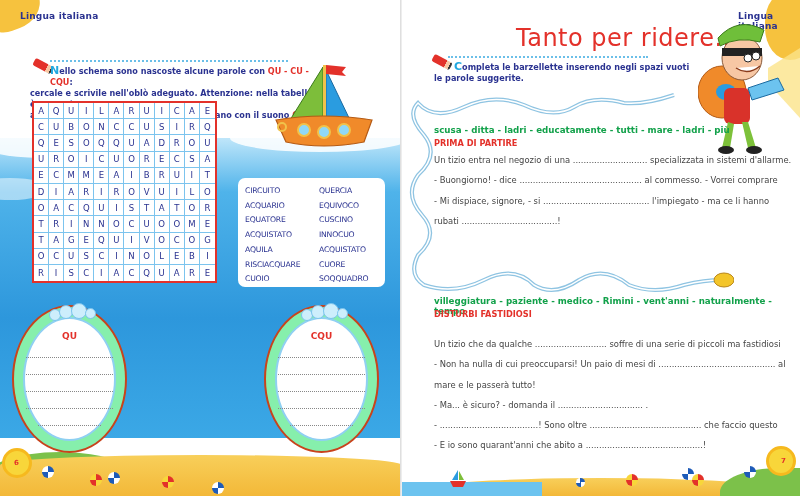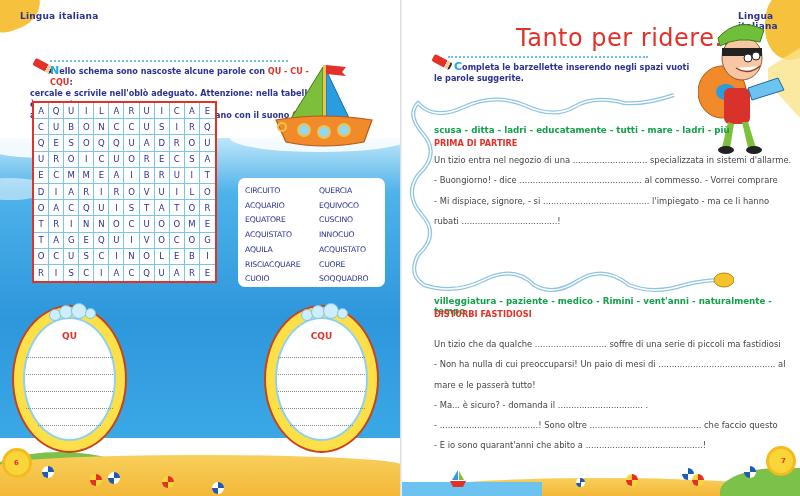--- a/index.html
+++ b/index.html
@@ -33,21 +33,21 @@
   .grid .cell { height: 16.2px; border-right: 1px solid #7cc4ee; border-bottom: 1px solid #7cc4ee; font-size: 8.5px; color: #2a3290; display: flex; align-items: center; justify-content: center; }
   .grid .cell:nth-child(12n) { border-right: none; }
 
   .wordlist { position: absolute; left: 238px; top: 178px; width: 147px; height: 109px; background: #fff; border-radius: 7px; padding: 6px 0 0 7px; display: grid; grid-template-columns: 74px 70px; row-gap: 0; }
   .wordlist span { font-size: 7.7px; color: #2a3290; line-height: 13.4px; letter-spacing: -0.2px; }
 
   
   .boat { position: absolute; left: 268px; top: 62px; width: 110px; height: 90px; }
 
   
-  .porthole { position: absolute; top: 305px; width: 115px; height: 148px; border-radius: 50%; background: #fde047; border: 2px solid #c8431c; }
+  .porthole { position: absolute; top: 305px; width: 115px; height: 148px; border-radius: 50%; background: #86efac; border: 2px solid #c8431c; }
   .porthole .inner { position: absolute; left: 9px; top: 10px; right: 9px; bottom: 10px; border-radius: 50%; background: #fff; border: 2px solid #8fd0f2; }
   .porthole .bubbles { position: absolute; left: 35px; top: -4px; width: 48px; height: 18px; }
   .porthole .bubbles i { position: absolute; border-radius: 50%; background: #cdeefc; border: 1px solid #7cc4ee; }
   .porthole .label { position: absolute; top: 24px; left: 0; right: 0; text-align: center; font-size: 9px; font-weight: bold; color: #e3312a; }
   .porthole .line { position: absolute; left: 12px; right: 12px; border-top: 1px dotted #888; height: 0; }
 
   .ground-left { position: absolute; left: 0; top: 455px; width: 402px; height: 41px; background: linear-gradient(180deg,#f8cf5a,#f3b838); border-radius: 60% 60% 0 0 / 30% 30% 0 0; }
   .grass-left { position: absolute; left: -20px; top: 452px; width: 160px; height: 60px; background: #7cc14a; border-radius: 50% 50% 0 0; }
   .ball { position: absolute; width: 12px; height: 12px; border-radius: 50%; }
   .sun { position: absolute; width: 30px; height: 30px; border-radius: 50%; background: #f8d63a; border: 3px solid #f6b91e; }

